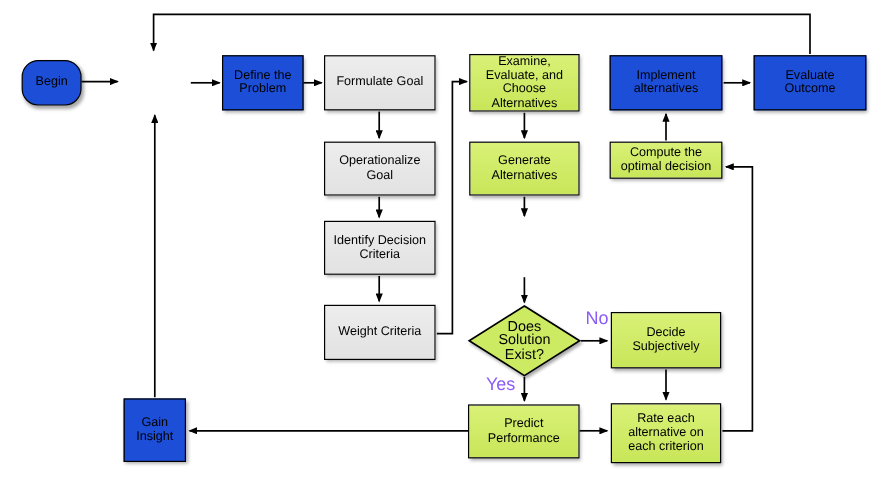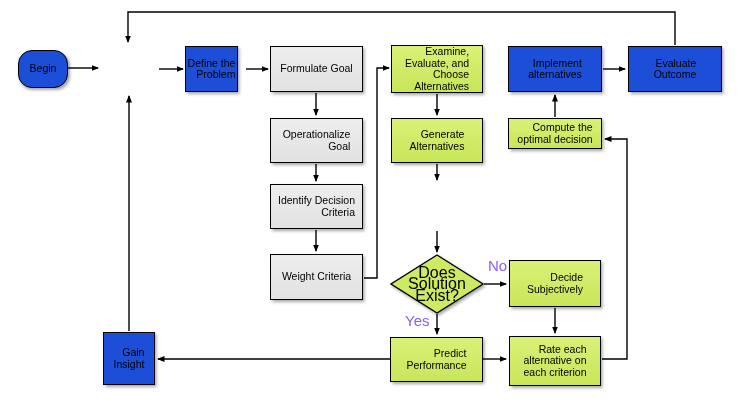--- a/index.html
+++ b/index.html
@@ -5,38 +5,38 @@
   html,body{margin:0;padding:0;background:#fff;}
   #canvas{
     position:relative;width:739px;height:410px;background:#ffffff;overflow:hidden;
     font-family:"Liberation Sans",sans-serif;
   }
   svg{position:absolute;left:0;top:0;}
   .node{
     position:absolute;box-sizing:border-box;
     border:1.4px solid #000;
     display:flex;align-items:center;justify-content:center;
-    text-align:right;color:#000;
+    text-align:center;color:#000;
     font-size:10.5px;line-height:11.5px;
     white-space:pre-line;
     box-shadow:1.5px 2px 3px rgba(0,0,0,0.35);
     padding:1px;
   }
   .white{background:#1d4ed8;}
   .gray{background:linear-gradient(180deg,#ededed,#e2e2e2);}
   .green{background:linear-gradient(180deg,#d9f177,#c8e659);}
   .blue{
     background:linear-gradient(180deg,#9cdcf2,#83d0ec);
     border:1.4px solid #45aacc;border-radius:5px;
   }
   .terminator{border-radius:14px;}
   .diamond-label{
     position:absolute;box-shadow:none;border:none;background:transparent;
     display:flex;align-items:center;justify-content:center;text-align:center;
-    font-size:16px;line-height:11.5px;white-space:pre-line;color:#000;
+    font-size:12px;line-height:11.5px;white-space:pre-line;color:#000;
   }
   .edge-label{
     position:absolute;font-size:15px;line-height:16px;color:#8b5cf6;background:transparent;
   }
 </style>
 </head>
 <body>
 
 <div id="canvas">
 
@@ -72,21 +72,21 @@
       <path d="M129,331 V96" marker-end="url(#arr)"></path>
     </g>
     <polygon points="437,255 483,284 437,313 391,284" fill="#cdea63" stroke="#000" stroke-width="1.4" filter="url(#shadow)"></polygon>
   </svg>
 
   <div class="node white terminator" style="left:18px;top:50px;width:50px;height:38px">
     <span>Begin</span>
   </div>
 
 
-  <div class="node white" style="left:185px;top:46px;width:53px;height:46px">
+  <div class="node white" style="left:185px;top:46px;width:68px;height:46px">
     <span>Define the
 Problem</span>
   </div>
 
   <div class="node gray" style="left:270px;top:46px;width:93px;height:46px">
     <span>Formulate Goal</span>
   </div>
 
   <div class="node green" style="left:391px;top:45px;width:92px;height:48px">
     <span>Examine,

